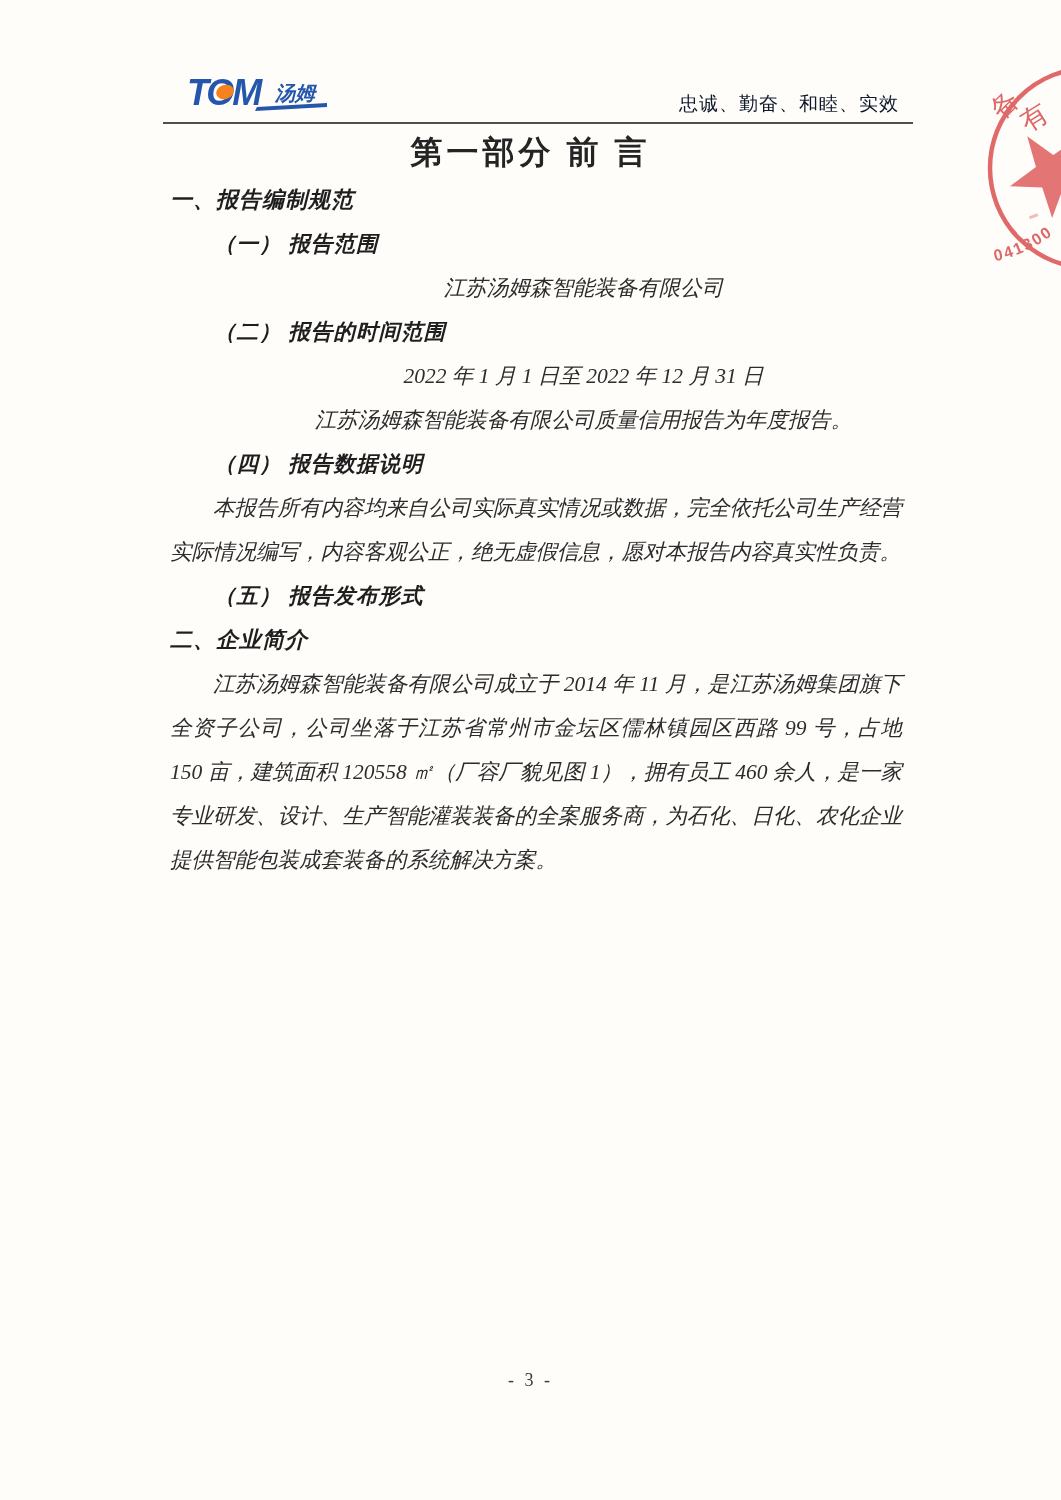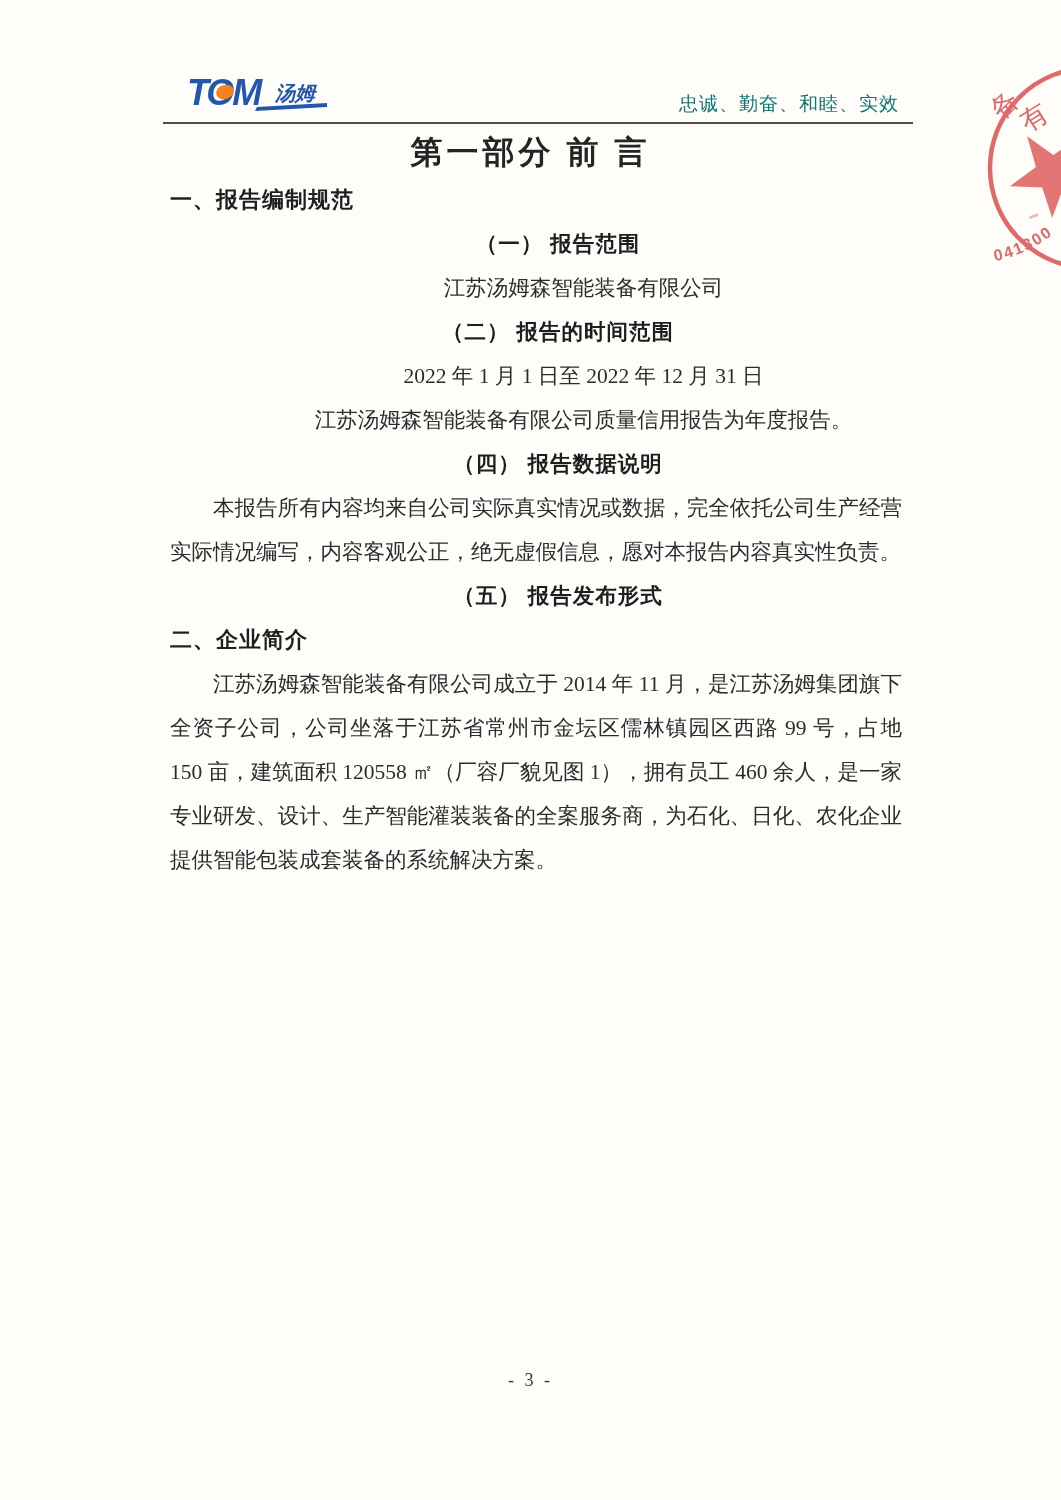--- a/index.html
+++ b/index.html
@@ -10,43 +10,43 @@
   }
   
   .header {
     position:absolute; left:163px; top:74px; width:750px; height:48px;
     border-bottom:2px solid #4f4f4f;
   }
   .logo-svg { position:absolute; left:24px; top:2px; }
   .slogan {
     position:absolute; right:14px; bottom:5px;
     font-family:"Liberation Sans","DejaVu Sans",sans-serif;
-    font-size:19px; color:#0f766e; letter-spacing:1px;margin-left:48px;
+    font-size:19px; color:#0f172a; letter-spacing:1px;margin-left:48px;
   }
   
   .doc-title {
     position:absolute; top:131px; left:0; width:100%;
     text-align:center; font-size:32px; font-weight:bold;
     letter-spacing:4px; color:#242424;
   }
   
   .content {
     position:absolute; left:170px; top:178px; width:732px;
-    font-size:21.5px; line-height:44px; text-align:justify;
+    font-size:21.5px; line-height:44px; text-align:justify;font-style:italic;
   }
   .sec-heading {
     font-family:"Liberation Sans","DejaVu Sans",sans-serif;
     font-weight:bold; font-size:22px; letter-spacing:1px; color:#1e1e1e;
     text-align:left;
   }
   .para { text-indent:2em; }
   .sub-heading {
     font-family:"Liberation Sans","DejaVu Sans",sans-serif;
     font-weight:bold; font-size:21.5px; padding-left:44px; color:#1e1e1e;
-    text-align:center; letter-spacing:1px;
+    text-align:left; letter-spacing:1px;
   }
   .sub-line { padding-left:95px; text-align:center; }
   
   .stamp { position:absolute; right:0; top:55px; opacity:0.88; }
   
   .footer {
     position:absolute; top:1370px; left:0; width:100%;
     text-align:center; font-size:18px; letter-spacing:3px; color:#3a3a3a;
   }
 </style>

